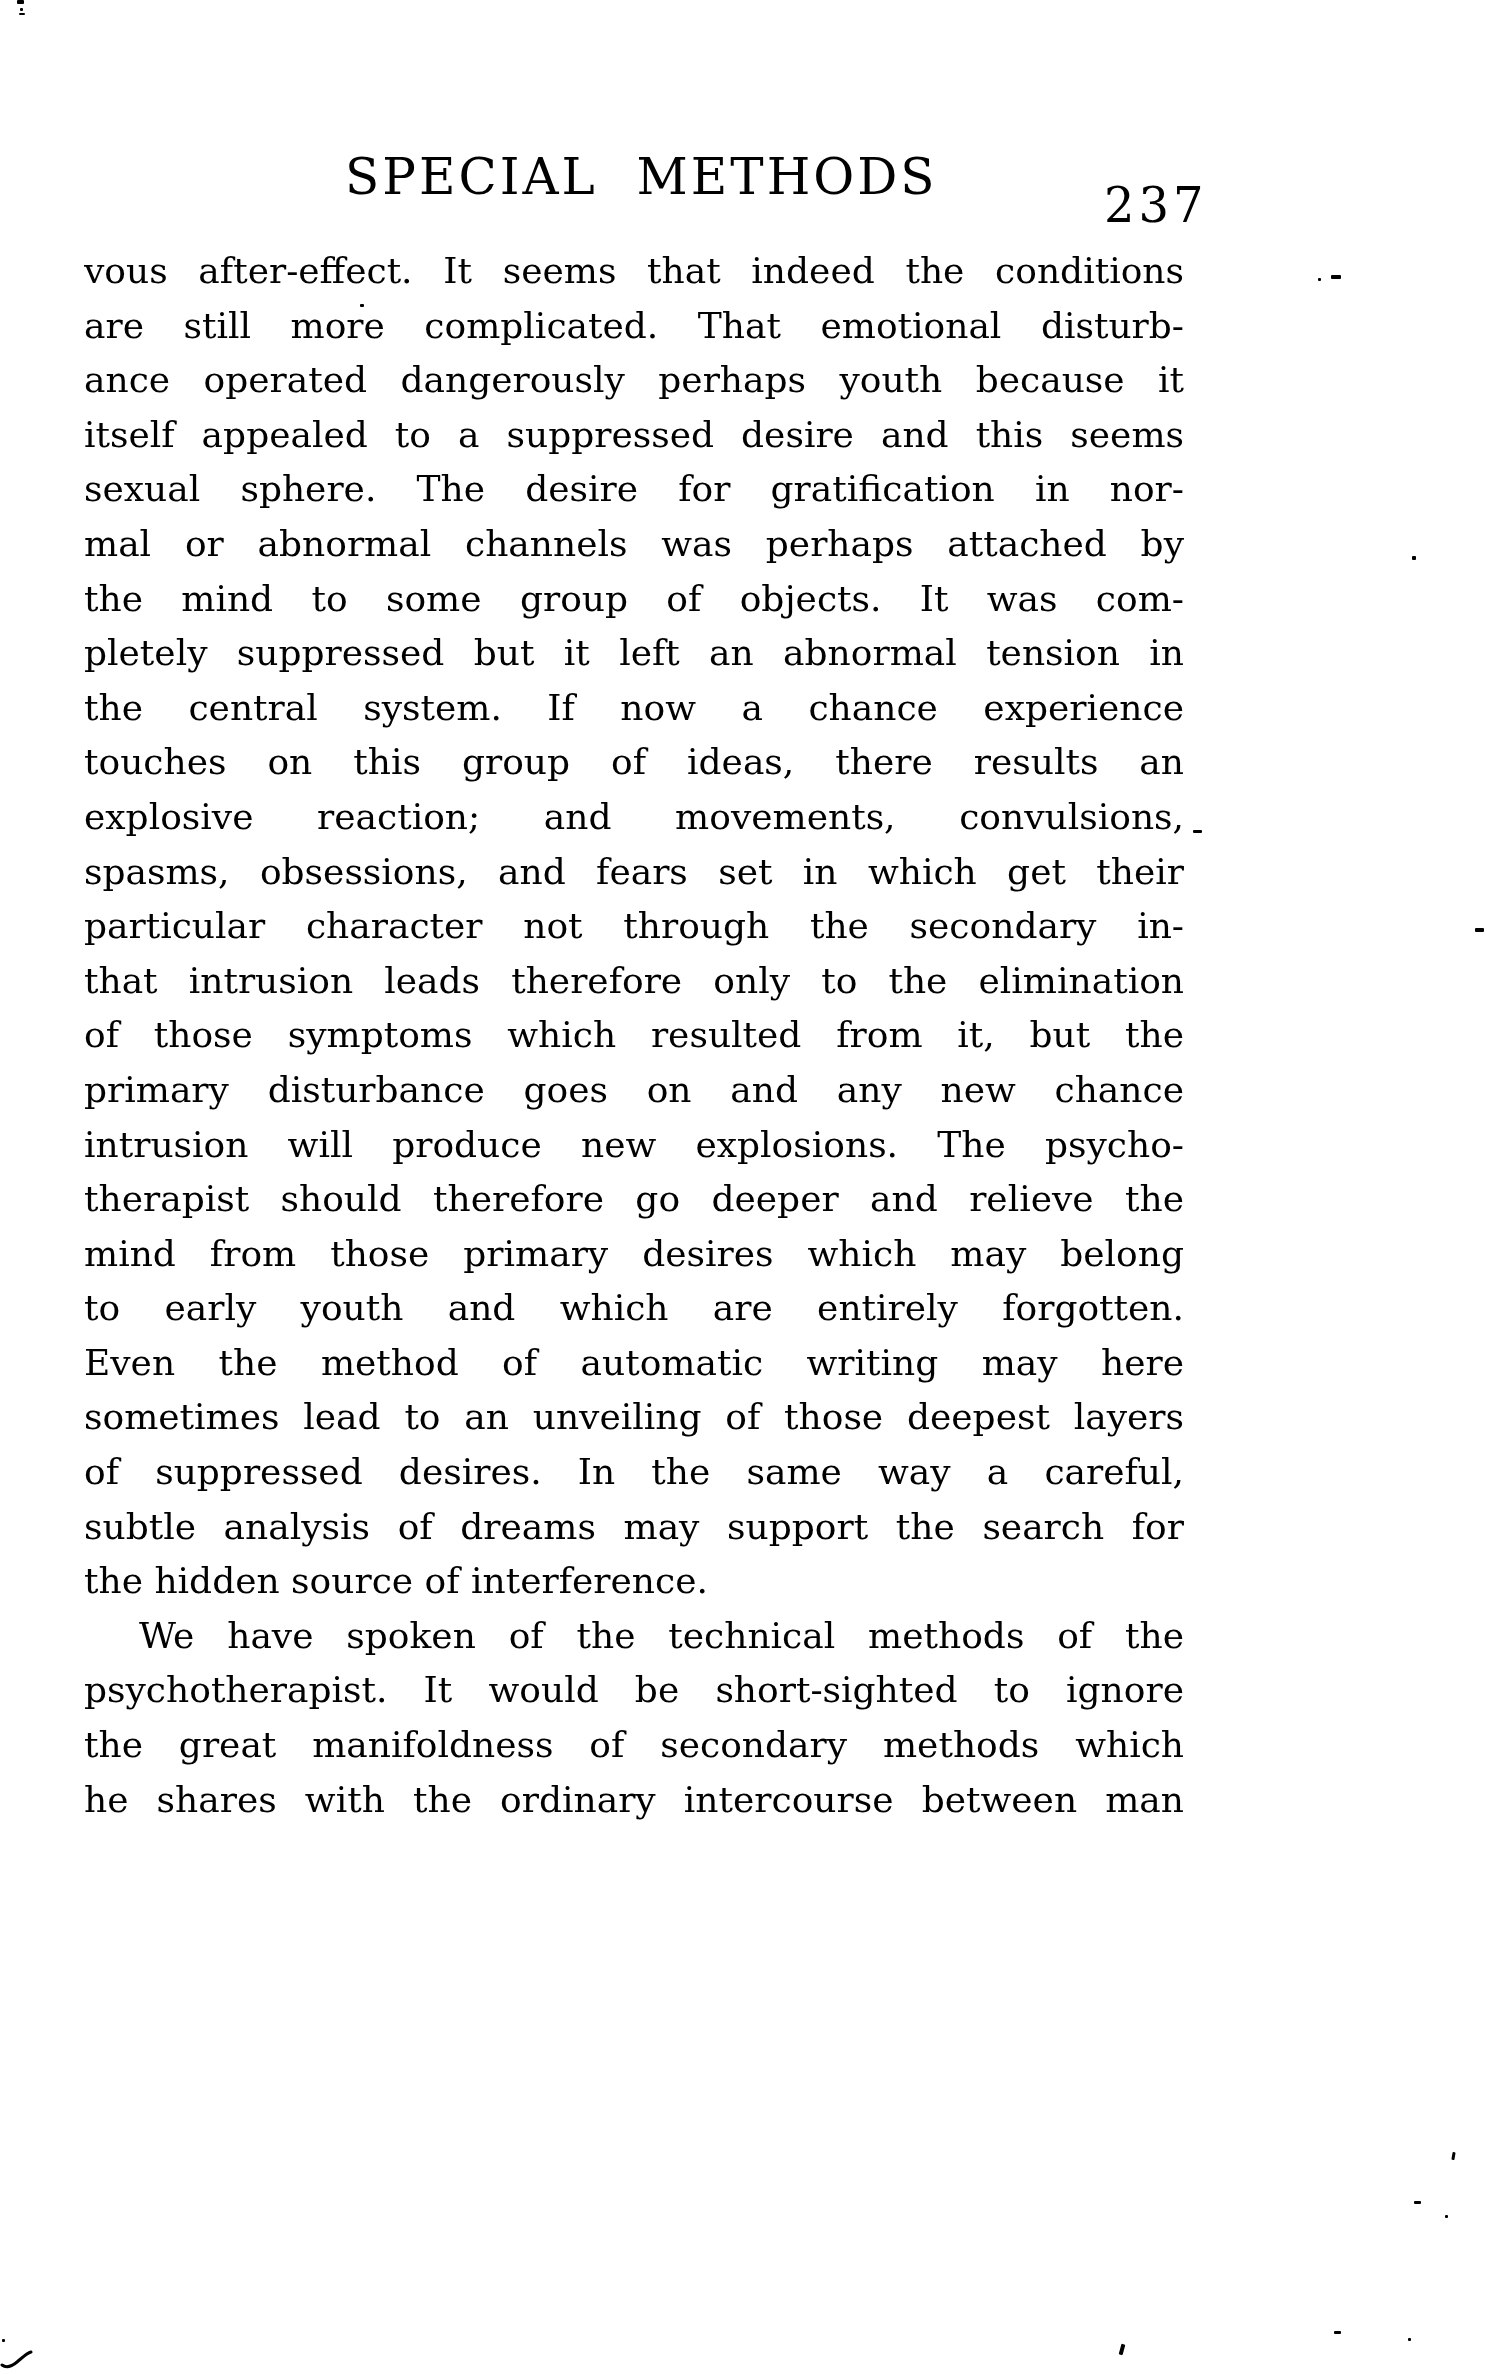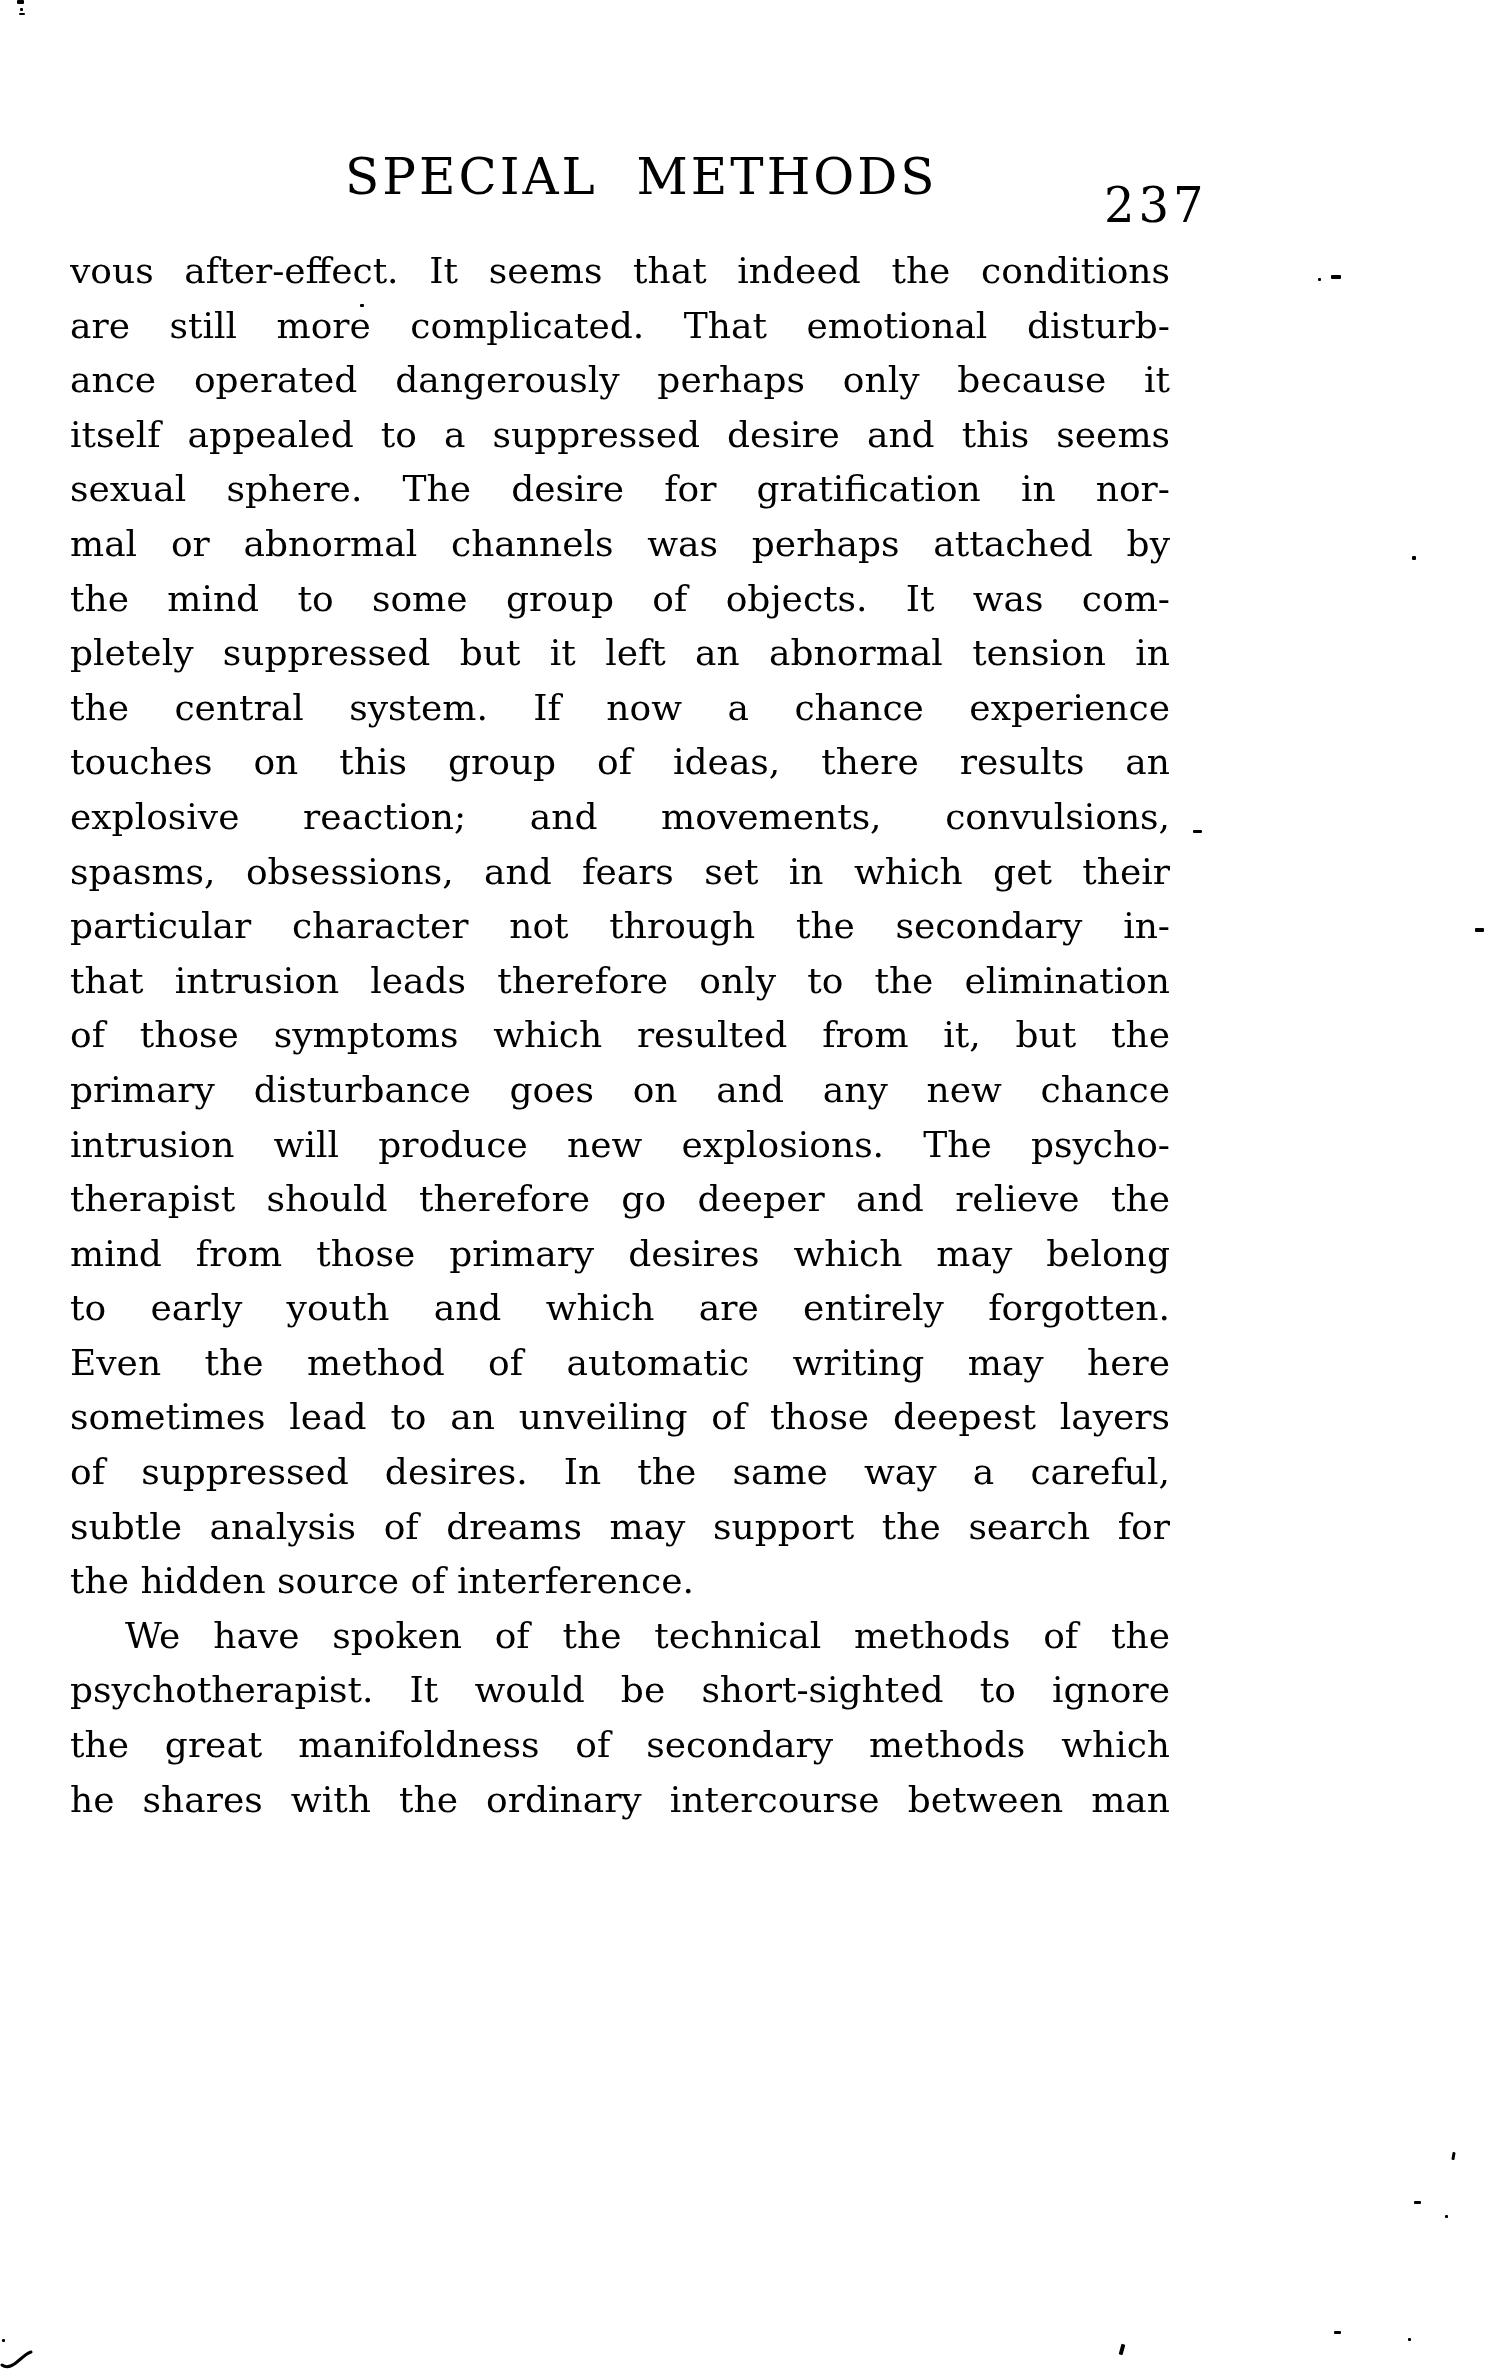--- a/index.html
+++ b/index.html
@@ -21,21 +21,21 @@
     font-size: 50px; line-height: 1;
     letter-spacing: 3px; word-spacing: 20px;
     white-space: nowrap;
   }
   .page-number {
     position: absolute; left: 1104px; top: 181px;
     font-size: 48px; line-height: 1;
     letter-spacing: 4px;
   }
   .text-block {
-    position: absolute; left: 70px; top: 244px;
+    position: absolute; left: 84px; top: 244px;
     width: 1100px;
     font-size: 36px;
   }
   .text-line {
     line-height: 54.6px;
     height: 54.6px;
     text-align: justify;
     text-align-last: justify;
     overflow: hidden;
   }
@@ -55,21 +55,21 @@
 
 <div class="page">
 
   <div class="header-title">SPECIAL METHODS</div>
 
   <div class="page-number">237</div>
 
   <div class="text-block">
       <div class="text-line">vous after-effect. It seems that indeed the conditions</div>
       <div class="text-line">are still more complicated. That emotional disturb-</div>
-      <div class="text-line">ance operated dangerously perhaps only because it</div>
+      <div class="text-line">ance operated dangerously perhaps youth because it</div>
       <div class="text-line">itself appealed to a suppressed desire and this seems</div>
       <div class="text-line">sexual sphere. The desire for gratification in nor-</div>
       <div class="text-line">mal or abnormal channels was perhaps attached by</div>
       <div class="text-line">the mind to some group of objects. It was com-</div>
       <div class="text-line">pletely suppressed but it left an abnormal tension in</div>
       <div class="text-line">the central system. If now a chance experience</div>
       <div class="text-line">touches on this group of ideas, there results an</div>
       <div class="text-line">explosive reaction; and movements, convulsions,</div>
       <div class="text-line">spasms, obsessions, and fears set in which get their</div>
       <div class="text-line">particular character not through the secondary in-</div>

